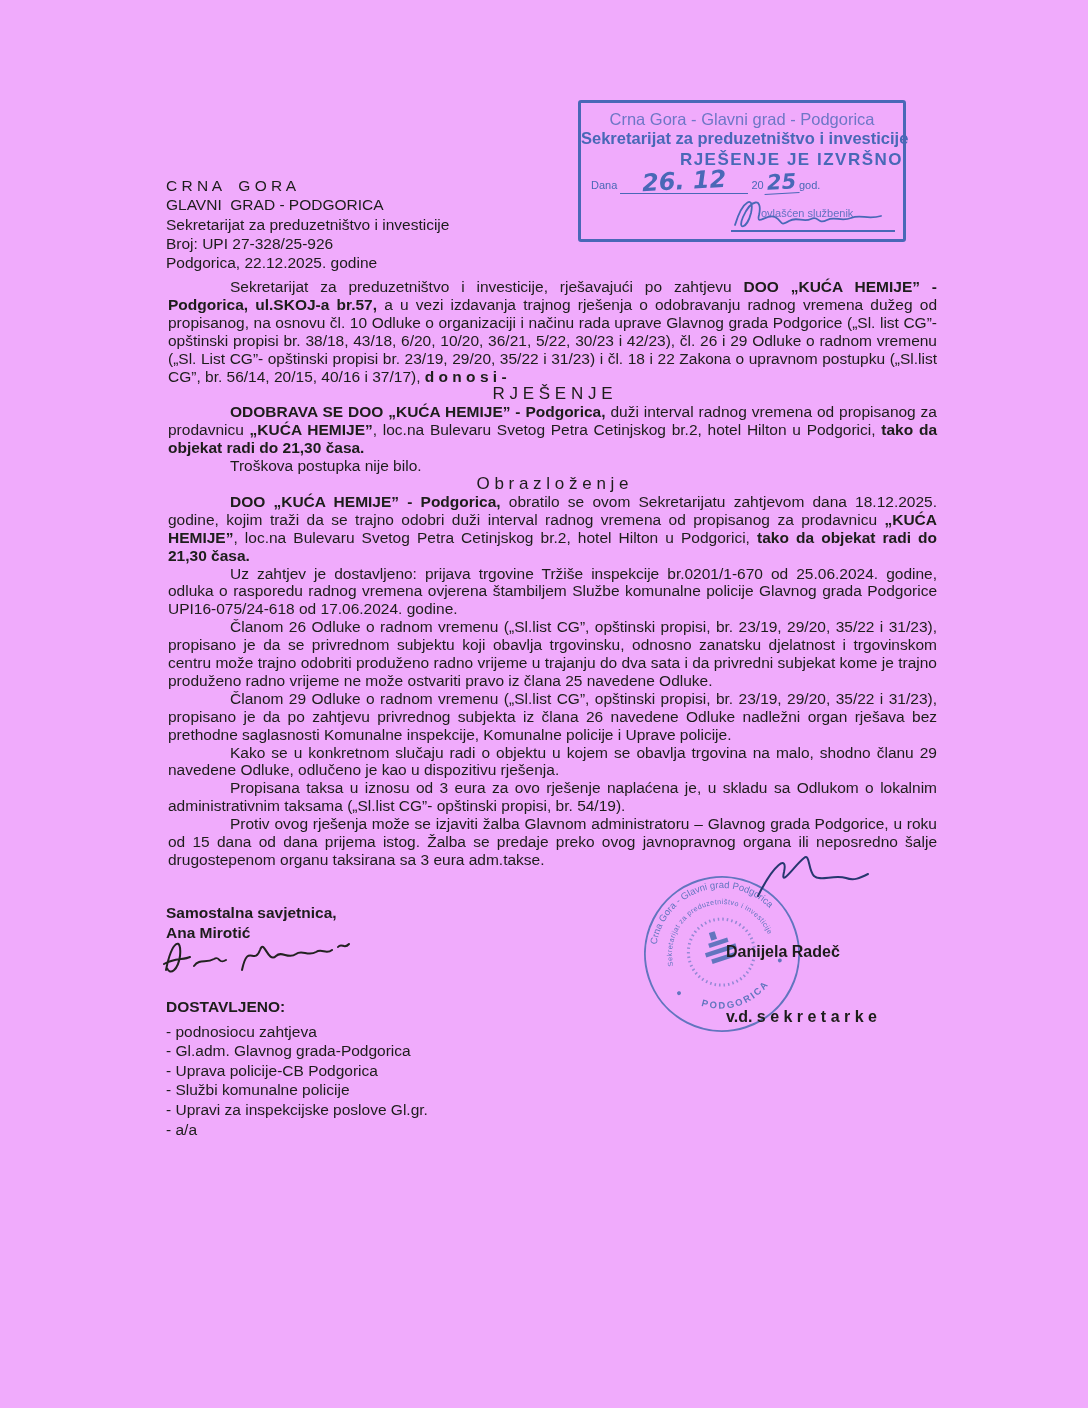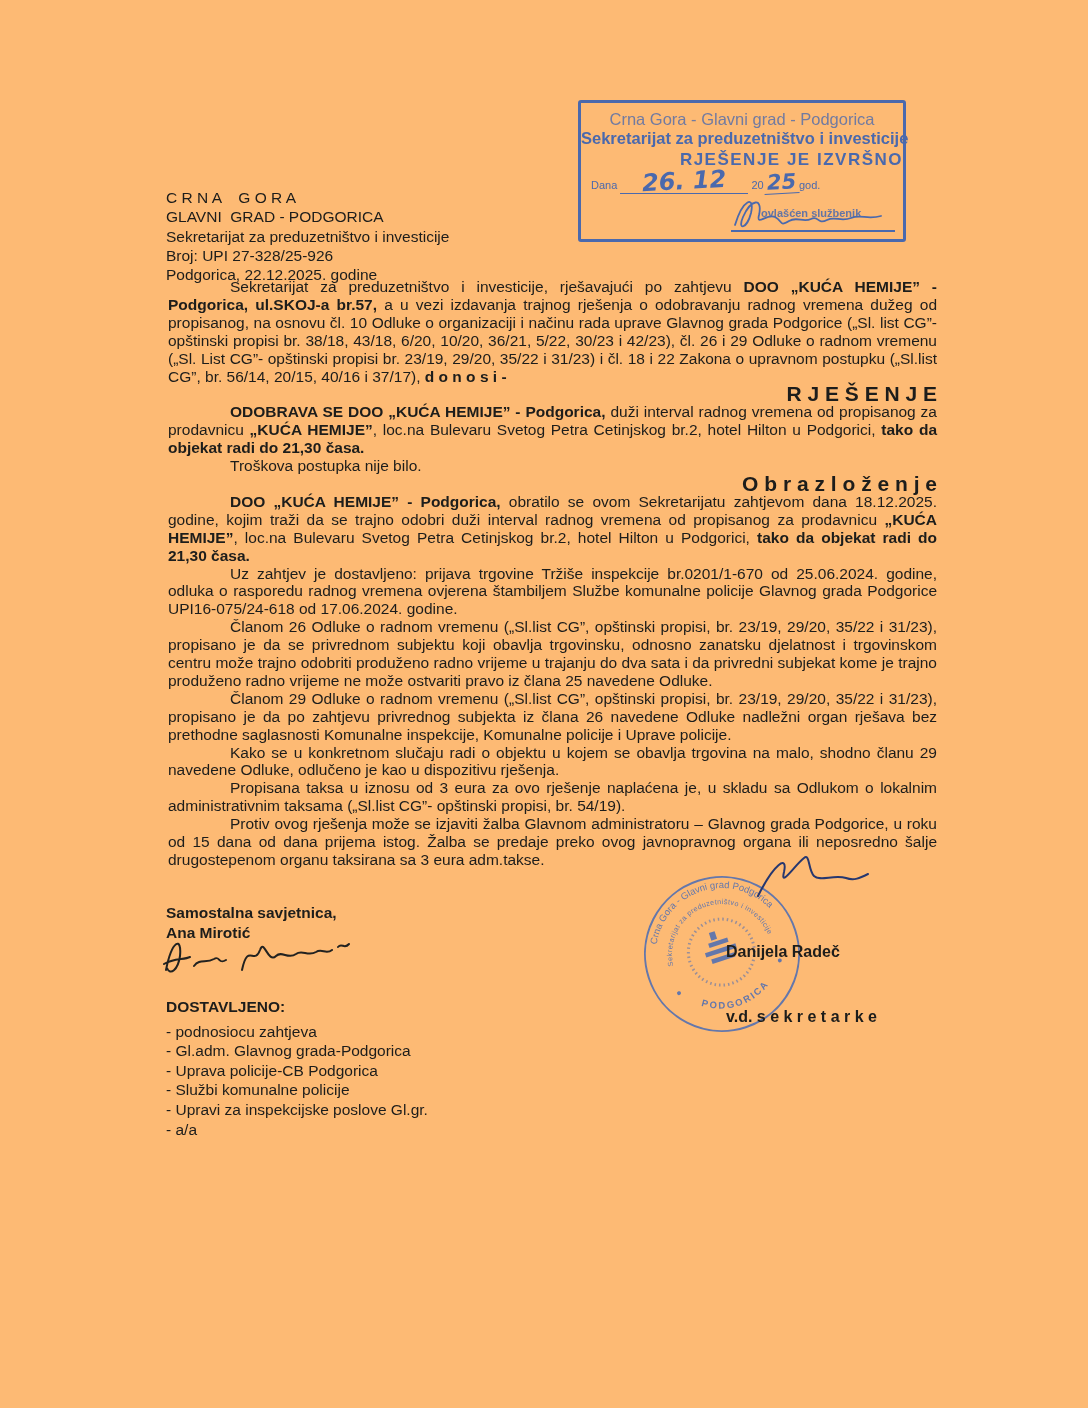--- a/index.html
+++ b/index.html
@@ -1,48 +1,48 @@
 <!DOCTYPE html>
 <html><head>
 <meta charset="utf-8">
 <style>
   html, body { margin:0; padding:0; background:#ffffff; }
   .page {
-    position:relative; width:1088px; height:1408px; background:#fdba74;
+    position:relative; width:1088px; height:1408px; background:#f0abfc;
     font-family:"Liberation Sans", sans-serif; color:#1d1d1b; overflow:hidden;
   }
   .b { font-weight:bold; }
 
   
-  .letterhead { position:absolute; left:166px; top:176px; font-size:15.5px; line-height:19.3px;margin-top:12px; }
+  .letterhead { position:absolute; left:166px; top:176px; font-size:15.5px; line-height:19.3px; }
   .letterhead div { white-space:pre; }
 
   
   .exec-stamp {
     position:absolute; left:578px; top:100px; width:322px; height:136px;
     border:3px solid #3d63b2; border-radius:3px; color:#3d63b2; opacity:0.93;
   }
   .es-l1 { margin-top:7px; text-align:center; font-size:16.5px; opacity:.78; white-space:pre; }
   .es-l2 { text-align:center; font-size:16.5px; font-weight:bold; white-space:pre; }
   .es-l3 { text-align:right; font-size:17px; font-weight:bold; letter-spacing:1.5px; margin-top:2px; white-space:pre; }
   .es-date-row { position:absolute; left:10px; top:66px; font-size:11px; white-space:nowrap; }
   .es-blank { display:inline-block; min-width:128px; text-align:center; border-bottom:1.5px solid currentColor; vertical-align:baseline; }
   .es-hand { font-family:"DejaVu Sans", sans-serif; font-size:24px; font-weight:bold; font-style:italic;
              display:inline-block; transform:rotate(-3deg); line-height:1; }
   .es-hand.small-y { font-size:21px; border-bottom:1.5px solid currentColor; padding:0 3px; }
   .es-officer { position:absolute; left:148px; top:84px; width:168px; height:48px; }
   .es-officer .uline { position:absolute; left:2px; right:2px; bottom:3px; border-bottom:2px solid currentColor; }
-  .es-officer .label { position:absolute; left:32px; top:20px; font-size:11px; opacity:.85; white-space:nowrap;font-weight:bold; }
+  .es-officer .label { position:absolute; left:32px; top:20px; font-size:11px; opacity:.85; white-space:nowrap; }
   .es-officer svg { position:absolute; left:0; top:0; }
 
   
   .doc-body { position:absolute; left:168px; top:278px; width:769px; font-size:15.5px; line-height:17.9px; text-align:justify; }
   .doc-body p { margin:0; }
   .doc-body p.ind { text-indent:62px; }
-  .doc-heading { text-align:right; font-weight:bold; font-size:21px; margin:5px 0 6px; white-space:pre; }
+  .doc-heading { text-align:center; font-weight:normal; font-size:17px; margin:5px 0 6px; white-space:pre; }
 
   
   .sig-left { position:absolute; left:166px; top:903px; font-weight:bold; font-size:15.5px; line-height:19.5px; }
   .ana-sign { position:absolute; left:160px; top:930px; }
   .sig-right { position:absolute; left:726px; top:898px; width:196px; text-align:left; font-weight:bold; font-size:16px; line-height:21.5px; white-space:pre; }
   .right-scribble { position:absolute; left:750px; top:850px; }
   .round-stamp { position:absolute; left:642px; top:874px; width:160px; height:160px; transform:rotate(-18deg); opacity:.85; }
 
   
   .dostav { position:absolute; left:166px; top:997px; font-size:15.5px; line-height:19.6px; }

